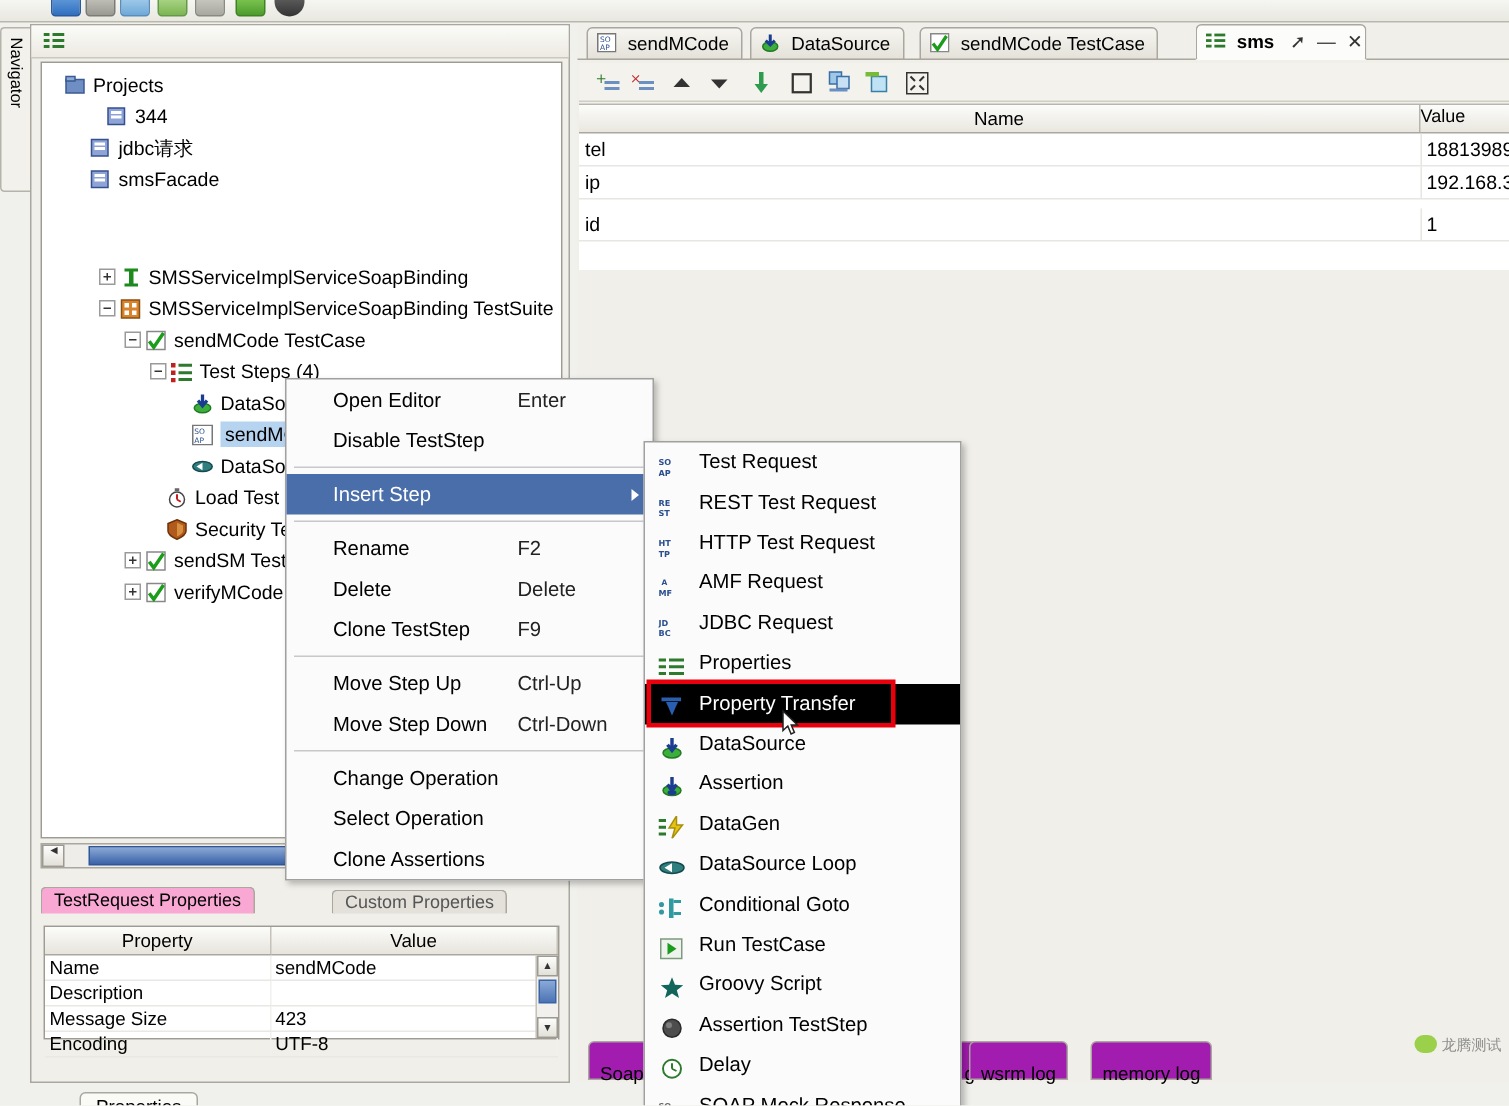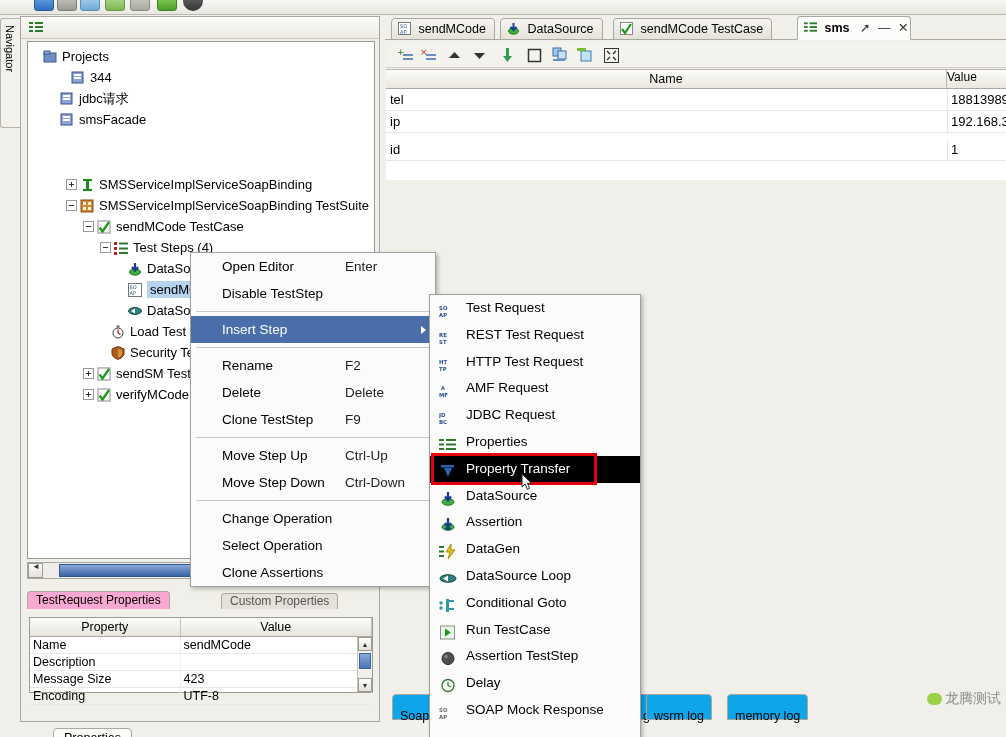--- a/index.html
+++ b/index.html
@@ -178,21 +178,21 @@
   .grow .cname { position:absolute; left:4px; top:0; }
   .grow .cval  { position:absolute; left:565px; top:0; }
   .grow .divider { position:absolute; left:561px; top:0; bottom:0; width:1px; background:#e6e6e2; }
   .grow.sel { background:#a8cdf0; }
   .grid-blank { position:absolute; left:0; top:110px; right:0; bottom:0; background:#f0efe9; }
 
   
   .logtabs { position:absolute; left:1px; bottom:0; right:0; height:24px; }
   .ltab {
     position:absolute; bottom:2px; height:19px; line-height:18px; padding:12px 7px;
-    font-size:12.5px; background:#0ea5e9; border:1px solid #a9a79e;
+    font-size:12.5px; background:#a21caf; border:1px solid #a9a79e;
     border-radius:4px 4px 0 0; white-space:nowrap;
   }
 
   
   .ctx {
     position:absolute; left:190px; top:252px; width:246px;
     background:#fbfbfb; border:1px solid #a0a0a0;
     box-shadow: 2px 2px 4px rgba(0,0,0,0.25);
     z-index: 50;
   }
@@ -224,21 +224,21 @@
   .sub .sicon { position:absolute; left:9px; top:6px; width:18px; height:15px; }
 
   .redbox {
     position:absolute; left:431px; top:453px; width:166px; height:32px;
     border:3px solid #e8000d; z-index:70; pointer-events:none;
   }
   .cursor { position:absolute; left:521px; top:473px; z-index:80; width:12px; height:18px; }
 
   .wm {
     position:absolute; right:5px; top:690px; z-index:90;
-    font-size:14px; color:#8d8d8d; white-space:nowrap;
+    font-size:10px; color:#8d8d8d; white-space:nowrap;
     font-family:"DejaVu Sans", sans-serif;
   }
   .wm .bubble {
     display:inline-block; width:15px; height:12px; border-radius:6px;
     background:#9bd04a; vertical-align:-2px; margin-right:3px;
   }
 </style>
 </head>
 <body>
 
@@ -605,20 +605,23 @@
             <circle cx="2" cy="10" r="1.7" fill="#2f9aa0"></circle>
             <rect x="7" y="1" width="3" height="13" fill="#2f9aa0"></rect>
             <rect x="10" y="2" width="5" height="2" fill="#2f9aa0"></rect>
             <rect x="10" y="10" width="5" height="2" fill="#2f9aa0"></rect>
           </svg></span><span>Conditional Goto</span></div>
       <div class="sitem"><span class="sicon"><svg width="18" height="15" viewBox="0 0 18 15">
             <rect x="1.5" y="1" width="14" height="13" fill="#eef3ee" stroke="#7e9a7e"></rect>
             <path d="M6 3.5 L12 7.5 L6 11.5 Z" fill="#1b9c1b"></path>
           </svg></span><span>Run TestCase</span></div>
       <div class="sitem"><span class="sicon"><svg width="18" height="15" viewBox="0 0 18 15">
+            <path d="M9 0.5 L11 5.5 L16.5 5.8 L12.2 9.1 L13.7 14.3 L9 11.3 L4.3 14.3 L5.8 9.1 L1.5 5.8 L7 5.5 Z" fill="#11655c"></path>
+          </svg></span><span>Groovy Script</span></div>
+      <div class="sitem"><span class="sicon"><svg width="18" height="15" viewBox="0 0 18 15">
             <circle cx="9" cy="7.5" r="6" fill="#4d4d4d" stroke="#2a2a2a"></circle>
             <circle cx="7" cy="5.5" r="2" fill="#7d7d7d"></circle>
           </svg></span><span>Assertion TestStep</span></div>
       <div class="sitem"><span class="sicon"><svg width="18" height="15" viewBox="0 0 18 15">
             <circle cx="9" cy="7.5" r="6" fill="#fff" stroke="#2d7a2d" stroke-width="1.3"></circle>
             <path d="M9 7.5 L9 3.8 M9 7.5 L12 9" stroke="#2d7a2d" stroke-width="1.3"></path>
           </svg></span><span>Delay</span></div>
       <div class="sitem"><span class="sicon"><svg width="18" height="15" viewBox="0 0 18 15">
             <text x="0" y="7" font-size="5.4" font-weight="bold" fill="#6a6a6a" font-family="DejaVu Sans">SO</text>
             <text x="0" y="14" font-size="5.4" font-weight="bold" fill="#6a6a6a" font-family="DejaVu Sans">AP</text>

